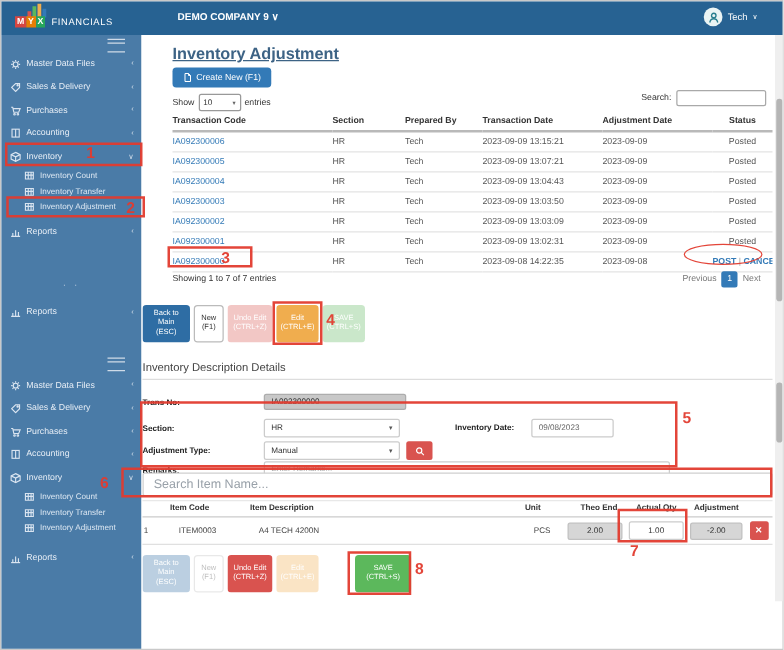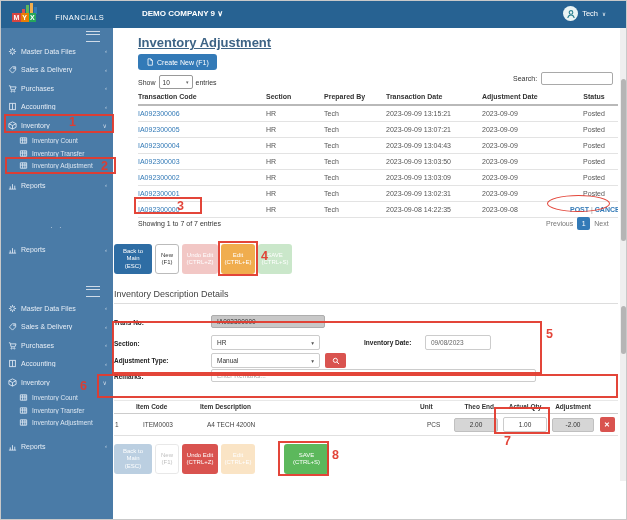--- a/index.html
+++ b/index.html
@@ -5,21 +5,21 @@
   html,body{margin:0;padding:0;background:#fff;}
   .screen{position:relative;width:627px;height:520px;background:#fff;overflow:hidden;
           font-family:"Liberation Sans",sans-serif;border:1px solid #c9c9c9;box-sizing:border-box;}
   
   .topbar{position:absolute;left:0;top:0;width:627px;height:27px;background:#276292;}
   .logo{position:absolute;left:7px;top:2px;width:110px;height:24px;}
   .logo-bars{position:absolute;left:14px;top:1px;display:flex;align-items:flex-end;gap:1px;height:10px;}
   .logo-bars i{display:block;width:3px;}
   .logo-text{position:absolute;left:4px;top:10px;display:flex;align-items:center;}
   .logo-tile{display:inline-block;font-size:7px;font-weight:bold;color:#fff;padding:1px 1.5px;line-height:1;}
-  .logo-rest{font-size:7.5px;color:#fff;letter-spacing:.5px;margin-left:19px;}
+  .logo-rest{font-size:7.5px;color:#fff;letter-spacing:.5px;margin-left:5px;}
   .company{position:absolute;left:141px;top:8px;font-size:8px;font-weight:bold;color:#fff;}
   .userbox{position:absolute;right:22px;top:5px;display:flex;align-items:center;gap:4px;color:#fff;font-size:7.5px;}
   .avatar{width:15px;height:15px;border-radius:50%;background:#eaf4f4;display:flex;align-items:center;justify-content:center;}
   
   .sidebar{position:absolute;left:0;top:27px;width:112px;height:493px;background:#4a7ba7;color:#e7eef6;}
   .hamb{position:absolute;right:13px;width:14px;height:9px;border-top:1.5px solid #cfdbe8;border-bottom:1.5px solid #cfdbe8;cursor:pointer;}
   .hamb::after{content:"";display:block;margin-top:2.4px;border-top:1.5px solid #cfdbe8;}
   .hamb.h1{top:3px;} .hamb.h2{top:258px;}
   .sb-list{position:absolute;left:0;width:112px;}
   .sb-list.a{top:14px;} .sb-list.b{top:271px;}
@@ -496,20 +496,21 @@
   <button class="btn-search">
     <svg viewBox="0 0 10 10">
         <circle cx="4.2" cy="4.2" r="2.6"></circle>
         <line x1="6.2" y1="6.2" x2="8.8" y2="8.8"></line>
       </svg>
   </button>
 
   <span class="flabel f-remarks">Remarks:</span>
   <input class="txt-input" id="remarks" placeholder="Enter Remarks..." style="">
 
+  <input class="txt-input" id="itemsearch" placeholder="Search Item Name..." style="">
 
   <table id="items-table">
     <colgroup>
         <col style="width:22px">
         <col style="width:64px">
         <col style="width:220px">
         <col style="width:32px">
         <col style="width:48px">
         <col style="width:50px">
         <col style="width:46px">

